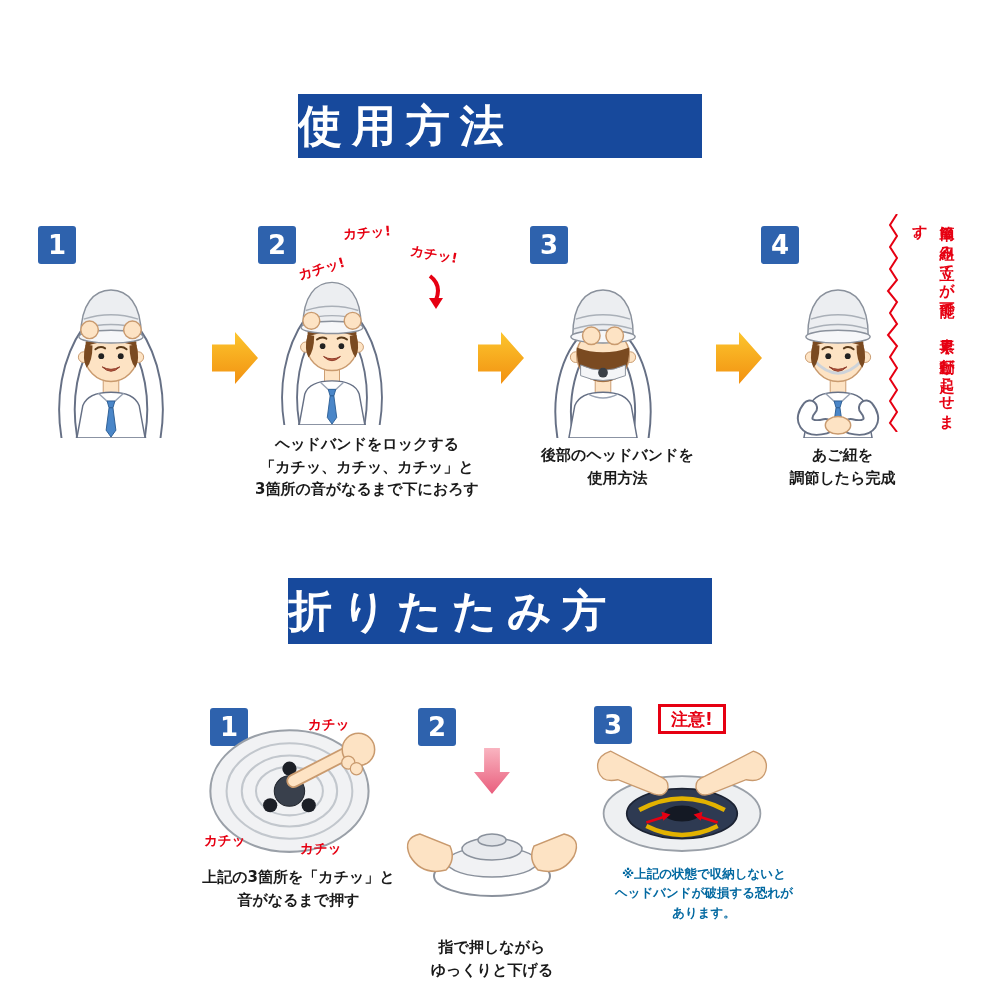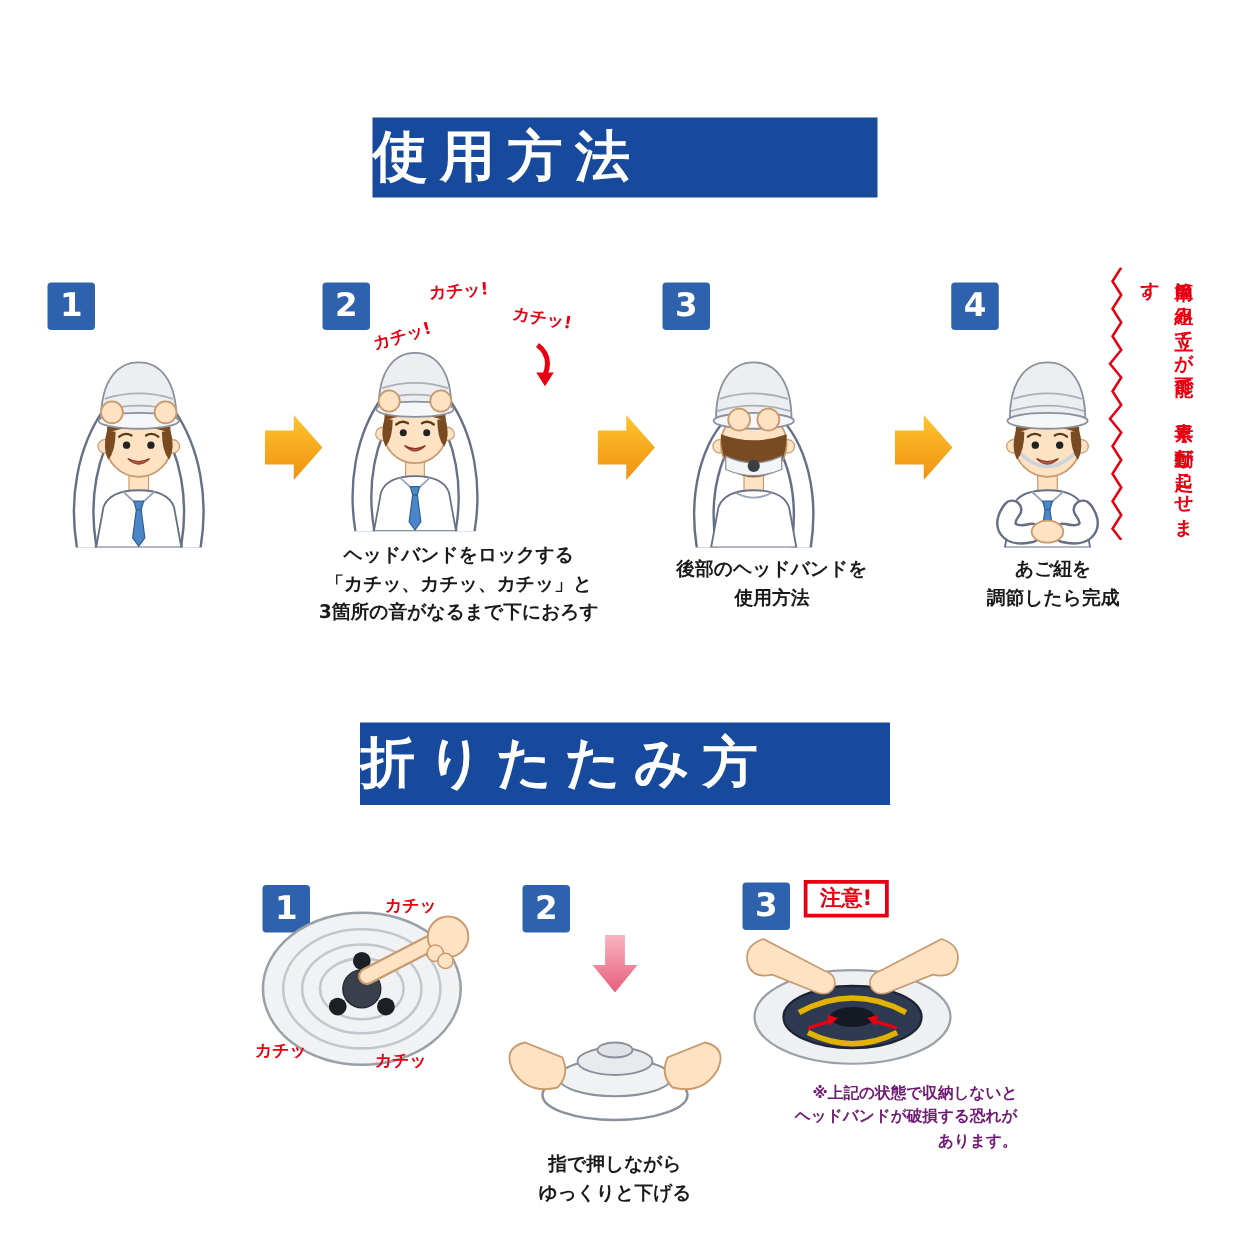--- a/index.html
+++ b/index.html
@@ -14,21 +14,21 @@
   .figwrap{display:flex;position:relative}
   .caption{font-size:15px;font-weight:bold;color:#1a1a1a;text-align:center;white-space:pre-line;line-height:1.5}
   .arrow{position:absolute;width:46px;height:52px;background:linear-gradient(180deg,#fcc52d,#f29111);
          clip-path:polygon(0 24%,50% 24%,50% 0,100% 50%,50% 100%,50% 76%,0 76%)}
   .sfx{position:absolute;color:#e60012;font-weight:bold;font-size:13.5px;white-space:nowrap}
   .bubble{position:absolute;display:flex}
   .bubble-text{writing-mode:vertical-rl;text-orientation:mixed;height:214px;color:#e60012;font-weight:bold;
                font-size:15px;line-height:1.8;letter-spacing:1px;padding-left:6px}
   .badge{position:absolute;background:#fff;border:3px solid #e60012;color:#e60012;font-weight:bold;font-size:17px;
          padding:2px 10px;line-height:1.2}
-  .note{font-size:12.5px;font-weight:bold;color:#701a75;line-height:1.55;white-space:pre-line;text-align:right;padding-left:10px;margin-top:4px}
+  .note{font-size:12.5px;font-weight:bold;color:#0369a1;line-height:1.55;white-space:pre-line;text-align:center;padding-left:10px;margin-top:4px}
   .pink-arrow{position:absolute;width:36px;height:46px;background:linear-gradient(180deg,#f9b4c0,#e95e7d);
               clip-path:polygon(28% 0,72% 0,72% 52%,100% 52%,50% 100%,0 52%,28% 52%)}
 </style>
 </head>
 <body>
 
 <svg width="0" height="0" style="position:absolute" aria-hidden="true">
   <defs>
     <g id="man-front">
       <path d="M42 193 C36 156 42 116 63 86" fill="none" stroke="#667085" stroke-width="18" stroke-linecap="round"></path>
@@ -198,42 +198,44 @@
         <line x1="154" y1="32" x2="96" y2="62" stroke="#c99a6e" stroke-width="14" stroke-linecap="round"></line>
         <line x1="154" y1="32" x2="96" y2="62" stroke="#fde3c4" stroke-width="10.5" stroke-linecap="round"></line>
         <circle cx="160" cy="31" r="16" fill="#fde3c4" stroke="#c99a6e" stroke-width="1.5"></circle>
         <circle cx="150" cy="44" r="6.5" fill="#fde3c4" stroke="#c99a6e" stroke-width="1.2"></circle>
         <circle cx="158" cy="50" r="6" fill="#fde3c4" stroke="#c99a6e" stroke-width="1.2"></circle>
       </svg>
       <span class="sfx" style="left:112px;top:-2px">カチッ</span>
       <span class="sfx" style="left:8px;bottom:10px">カチッ</span>
       <span class="sfx" style="left:104px;bottom:2px">カチッ</span>
     </div>
+    <div class="caption" style="margin-top:6px">上記の3箇所を「カチッ」と
+音がなるまで押す</div>
   </div>
 
   <div class="step" style="left:402px;top:706px;width:180px">
     <div class="num" style="left:16px;top:2px">2</div>
     <div class="pink-arrow" style="left:50%;top:42px;transform:translateX(-50%)"></div>
     <div class="figwrap" style="margin-top:86px">
       <svg viewBox="0 0 180 120" width="180" height="120">
         <ellipse cx="90" cy="84" rx="58" ry="20" fill="#ffffff" stroke="#8a919c" stroke-width="2"></ellipse>
         <ellipse cx="90" cy="70" rx="45" ry="15" fill="#f1f2f4" stroke="#8a919c" stroke-width="1.5"></ellipse>
         <ellipse cx="90" cy="57" rx="30" ry="11" fill="#e8eaee" stroke="#8a919c" stroke-width="1.5"></ellipse>
         <ellipse cx="90" cy="48" rx="14" ry="6" fill="#dfe2e7" stroke="#8a919c" stroke-width="1.5"></ellipse>
         <path d="M8 64 Q0 46 18 42 L48 54 Q54 68 44 78 Q20 84 8 64 Z" fill="#fde3c4" stroke="#c99a6e" stroke-width="1.5"></path>
         <path d="M172 64 Q180 46 162 42 L132 54 Q126 68 136 78 Q160 84 172 64 Z" fill="#fde3c4" stroke="#c99a6e" stroke-width="1.5"></path>
       </svg>
     </div>
-    <div class="caption" style="margin-top:8px">指で押しながら
+    <div class="caption" style="margin-top:24px">指で押しながら
 ゆっくりと下げる</div>
   </div>
 
   <div class="step" style="left:584px;top:700px;width:230px">
     <div class="num" style="left:10px;top:6px">3</div>
-    <div class="badge" style="left:59px;top:4px">注意!</div>
+    <div class="badge" style="left:74px;top:4px">注意!</div>
     <div class="figwrap" style="margin-top:44px">
       <svg viewBox="0 0 220 130" width="196" height="116">
         <ellipse cx="110" cy="78" rx="88" ry="42" fill="#eef0f2" stroke="#9aa0a8" stroke-width="2"></ellipse>
         <ellipse cx="110" cy="78" rx="62" ry="28" fill="#2e3a52" stroke="#1c2333" stroke-width="2"></ellipse>
         <ellipse cx="110" cy="78" rx="20" ry="9" fill="#141924"></ellipse>
         <path d="M62 74 Q110 48 158 74" stroke="#e2b200" stroke-width="5" fill="none"></path>
         <path d="M70 92 Q110 112 150 92" stroke="#e2b200" stroke-width="5" fill="none"></path>
         <path d="M70 88 L92 81" stroke="#e60012" stroke-width="3" fill="none"></path>
         <polygon points="97,79 87,76 89,86" fill="#e60012"></polygon>
         <path d="M150 88 L128 81" stroke="#e60012" stroke-width="3" fill="none"></path>

